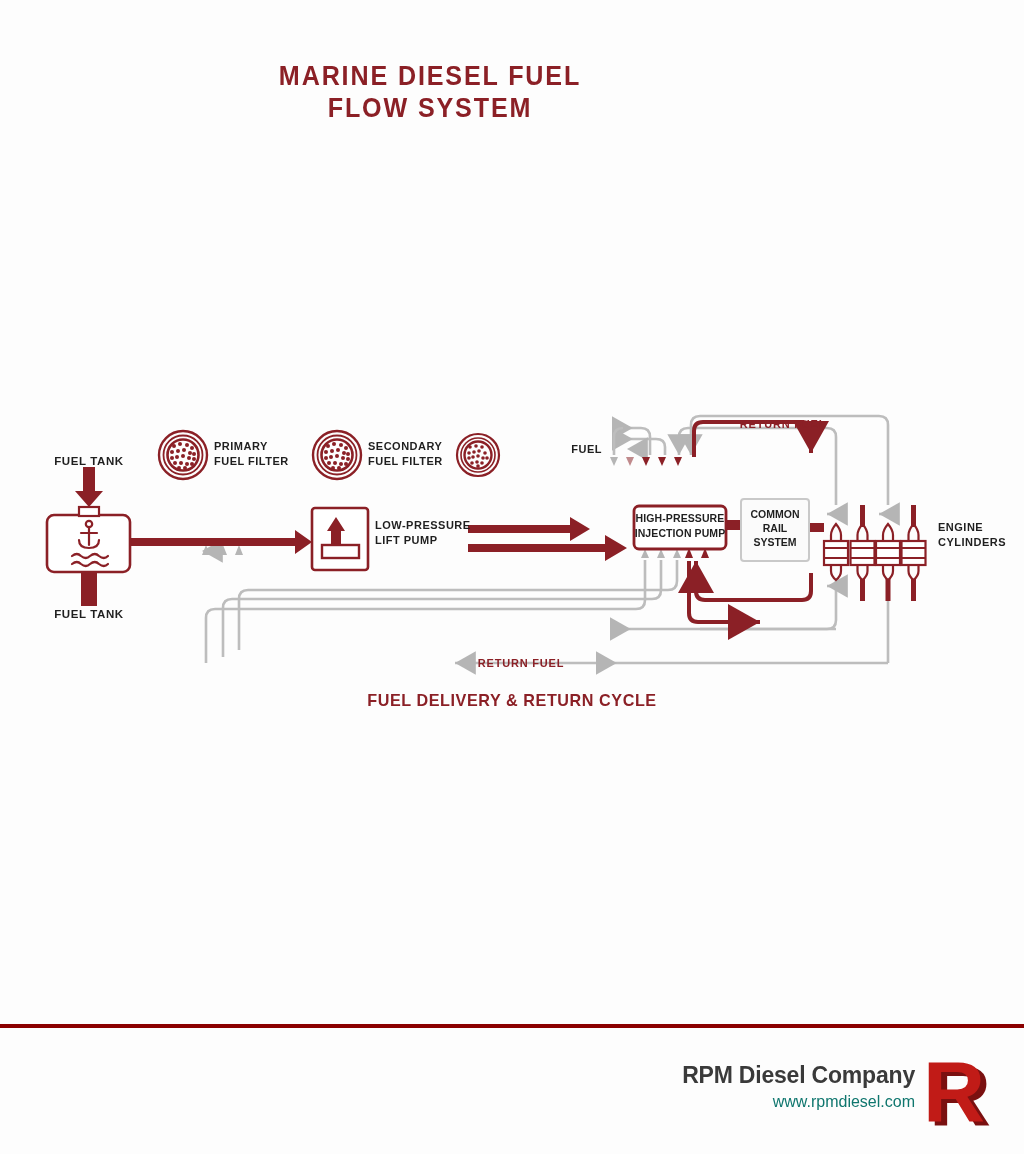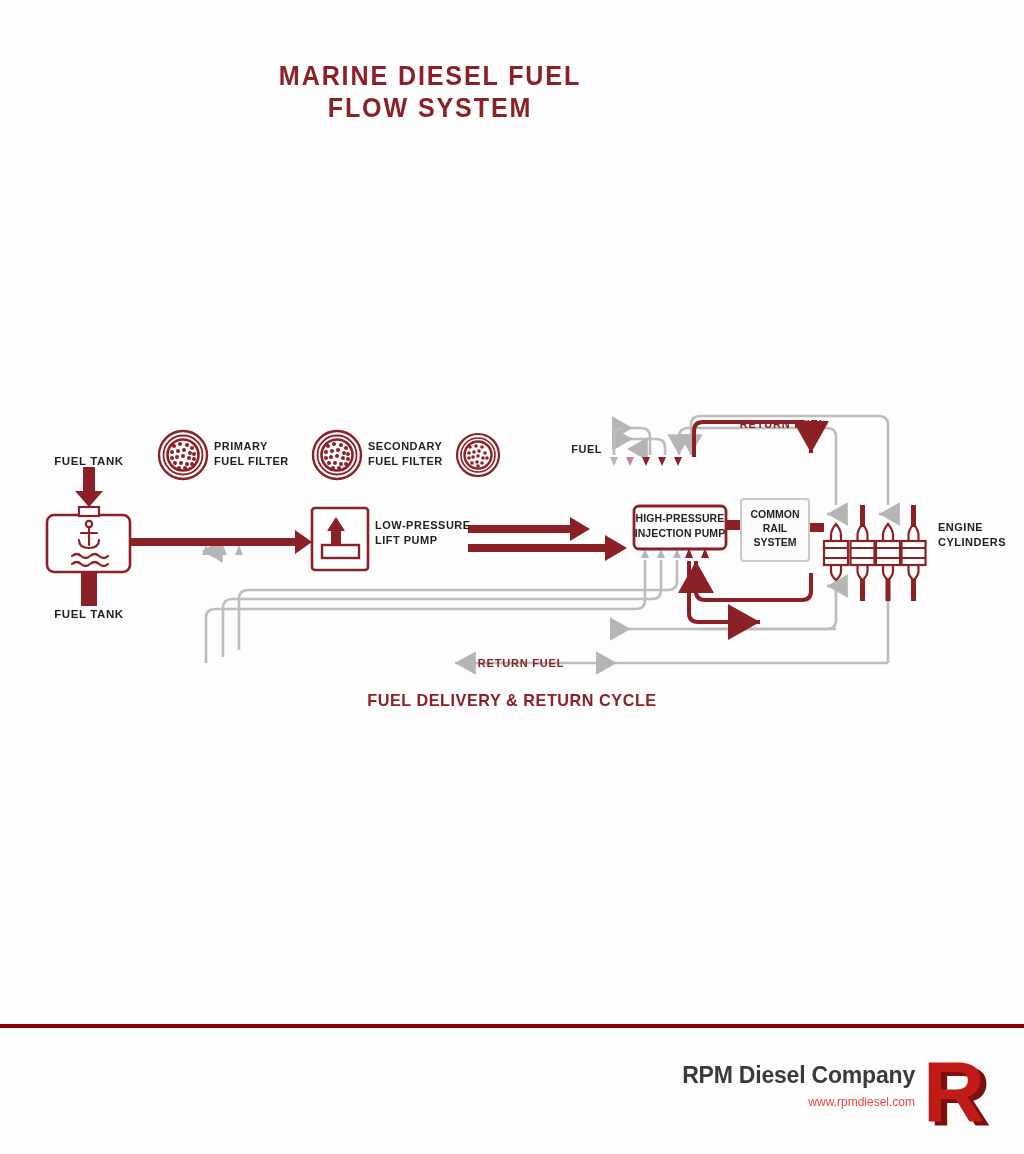--- a/index.html
+++ b/index.html
@@ -46,21 +46,21 @@
     position:absolute;left:0;top:1055px;width:1024px;height:80px;padding-left:13px;
   }
   #footer-text{
     position:absolute;right:122px;top:6px;text-align:right;
   }
   #company-name{
     display:block;font-size:23px;font-weight:bold;color:#3a3a3a;
     letter-spacing:-0.2px;line-height:28px;
   }
   #company-url{
-    display:block;font-size:12px;color:#ef4444;line-height:26px;
+    display:block;font-size:16px;color:#0f766e;line-height:26px;
   }
   #logo{
     position:absolute;right:18px;top:0px;width:96px;height:78px;
   }
 
   .lbl{font-family:"Liberation Sans", sans-serif;font-weight:bold;}
 </style>
 </head>
 <body>
 

